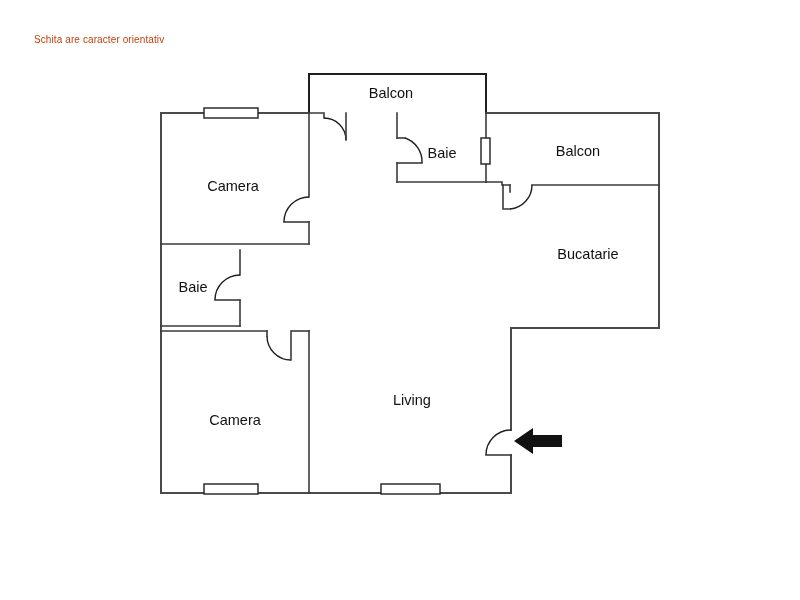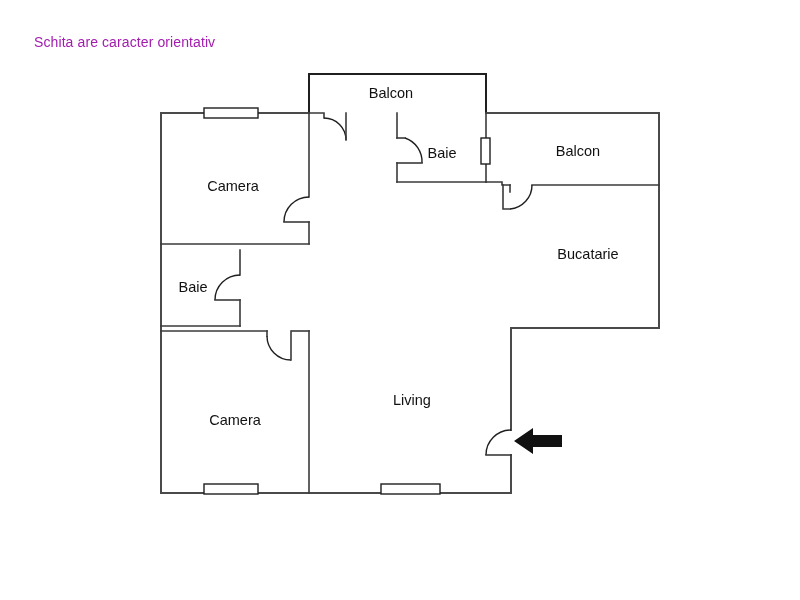--- a/index.html
+++ b/index.html
@@ -18,22 +18,22 @@
     position: relative;
     width: 800px;
     height: 600px;
     background: #ffffff;
   }
   #plan-title {
     position: absolute;
     left: 34px;
     top: 34px;
     font-family: "Liberation Sans", sans-serif;
-    font-size: 14px;
-    color: #a21caf;
+    font-size: 10px;
+    color: #c2410c;
     letter-spacing: 0.1px;
     white-space: nowrap;
   }
   #floorplan-svg {
     position: absolute;
     left: 0;
     top: 0;
   }
   .wall {
     stroke: #4a4a4a;

